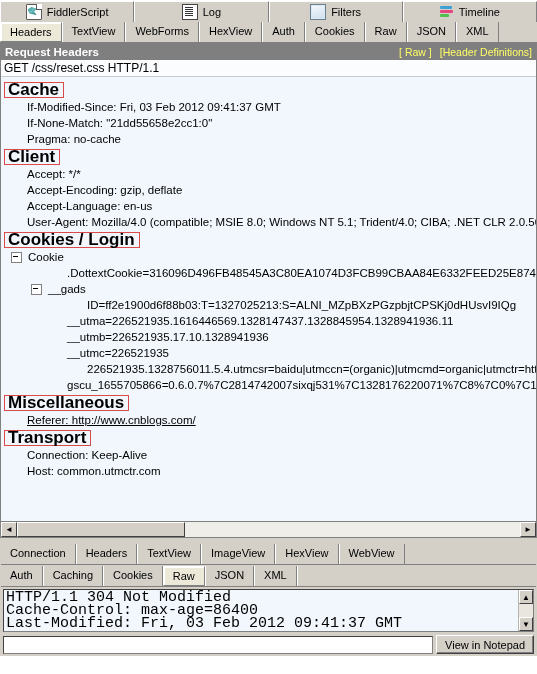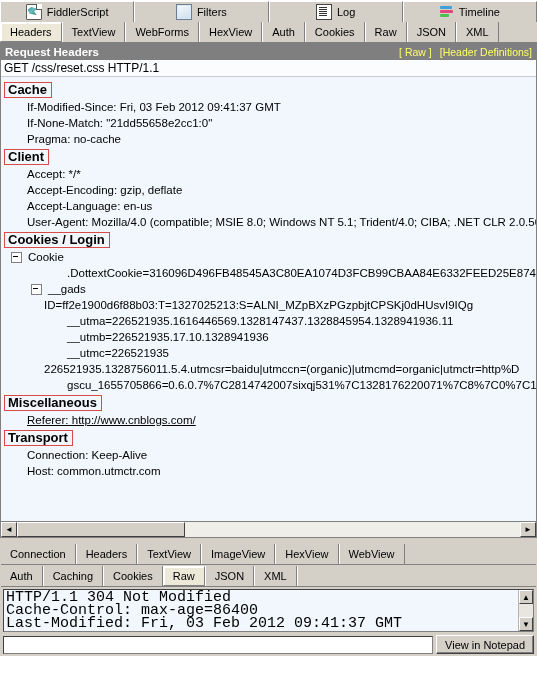--- a/index.html
+++ b/index.html
@@ -191,21 +191,20 @@
     height: 22px;
     background: #d4d0c8;
     display: flex;
     align-items: center;
     border-bottom: 1px solid #808080;
     box-sizing: border-box;
   }
   .subtab {
     height: 20px;
     display: flex;
-    align-items: center;
     justify-content: center;
     padding: 3px 9px;
     font-size: 11px;
     border-right: 1px solid #808080;
     border-left: 1px solid #ffffff;
     box-sizing: border-box;
     white-space: nowrap;
     cursor: default;
   }
   .subtab:first-child { border-left: none; }
@@ -266,39 +265,39 @@
     flex: 1 1 auto;
     position: relative;
     overflow: hidden;
     background: #f2f7fd;
     padding-top: 3px;
     box-sizing: border-box;
   }
   .grp {
     display: inline-block;
     font-weight: bold;
-    font-size: 13px;
+    font-size: 17px;
     color: #000;
     border: 1px solid #d94a4a;
     padding: 0 4px 0 3px;
     margin: 2px 0 1px 3px;
     line-height: 14px;
     background: transparent;
   }
   .hline {
     font-size: 11.5px;
     line-height: 16px;
     white-space: nowrap;
     overflow: hidden;
     padding-left: 26px;
     height: 16px;
     box-sizing: border-box;
   }
   .hline.lvl3 { padding-left: 66px; }
-  .hline.lvl4 { padding-left: 43px; }
+  .hline.lvl4 { padding-left: 86px; }
   .treeline {
     font-size: 11.5px;
     line-height: 16px;
     white-space: nowrap;
     height: 16px;
     display: flex;
     align-items: center;
     padding-left: 10px;
     box-sizing: border-box;
   }
@@ -443,26 +442,26 @@
 <body>
 
 <div class="app">
 
   <div class="tabrow row1">
     <div class="tab">
       <span class="ticon ic-script"></span>
       <span>FiddlerScript</span>
     </div>
     <div class="tab">
+      <span class="ticon ic-log"></span>
+      <span>Log</span>
+    </div>
+    <div class="tab">
       <span class="ticon ic-filter"></span>
       <span>Filters</span>
-    </div>
-    <div class="tab">
-      <span class="ticon ic-log"></span>
-      <span>Log</span>
     </div>
     <div class="tab">
       <span class="ticon ic-timeline">
           <i></i>
           <i></i>
           <i></i>
         </span>
       <span>Timeline</span>
     </div>
   </div>

